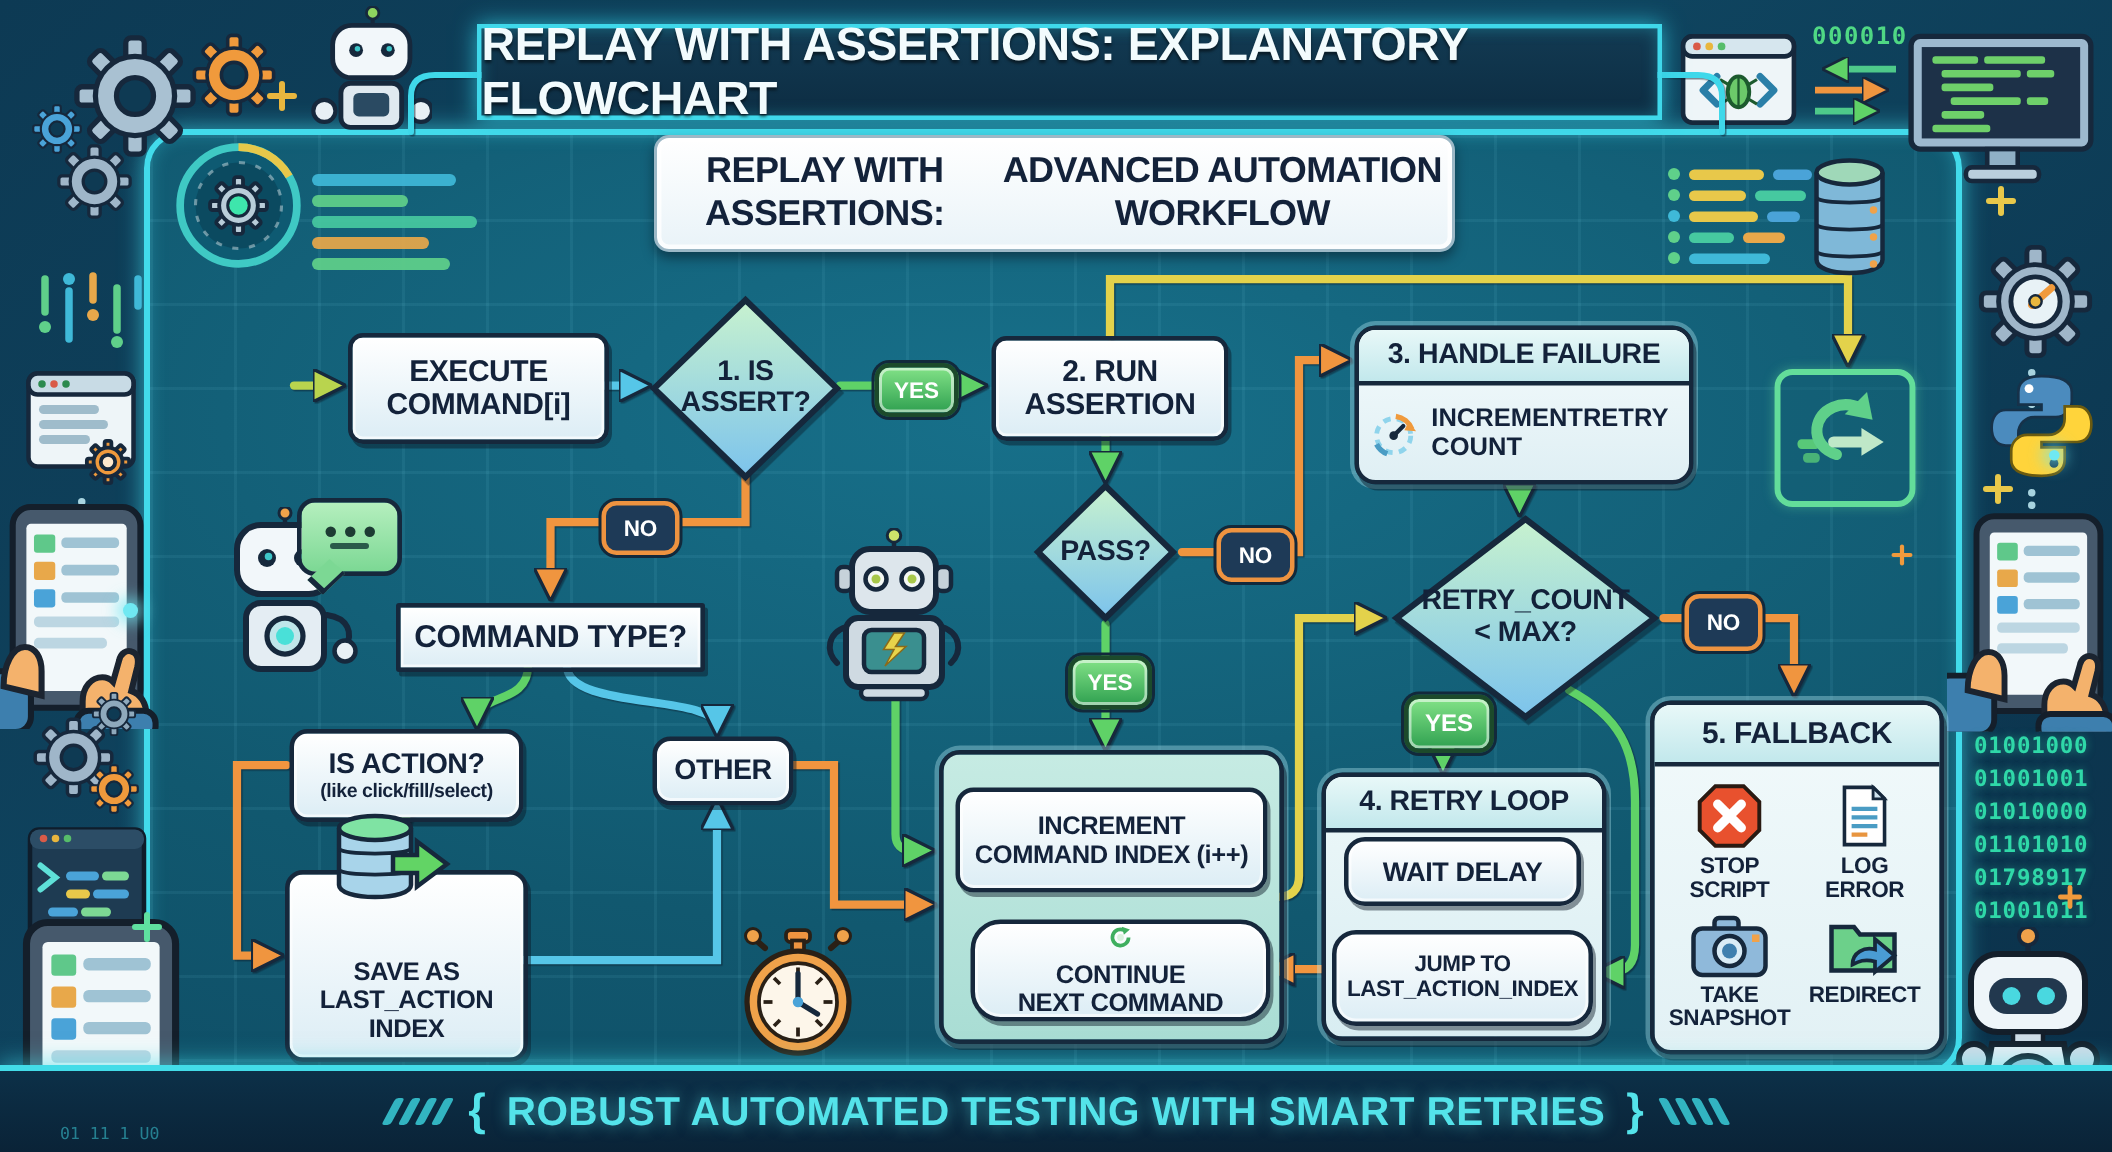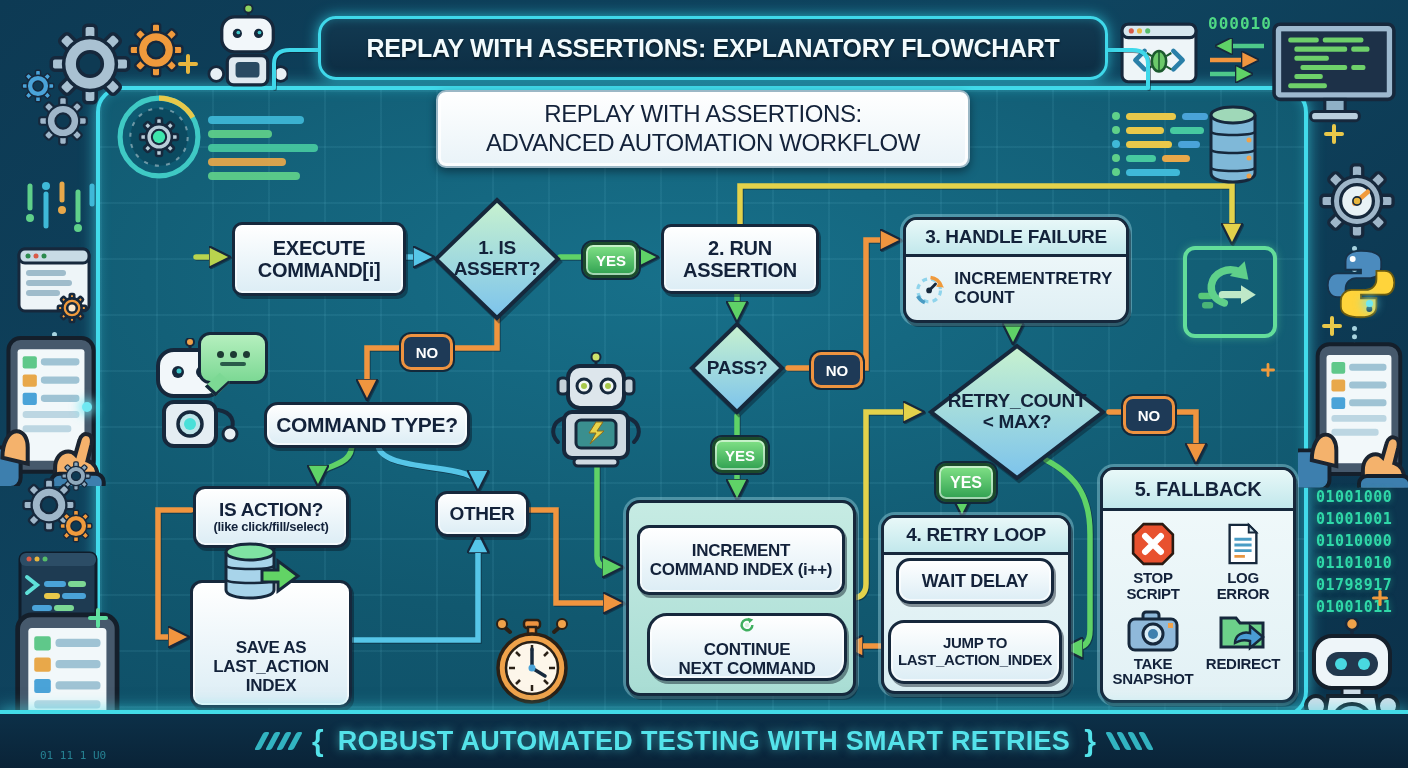--- a/index.html
+++ b/index.html
@@ -10,27 +10,27 @@
   
   .panel{position:absolute;left:96px;top:86px;width:1204px;height:624px;border:4px solid #42dbeb;border-radius:26px;
     background:radial-gradient(120% 100% at 48% 30%, #17708a 0%, #11586f 55%, #0e4a63 100%);
     box-shadow:0 0 16px rgba(64,219,235,.7), inset 0 0 12px rgba(64,219,235,.3);z-index:1}
   .grid{position:absolute;inset:0;border-radius:22px;z-index:1;
     background-image:linear-gradient(rgba(135,225,245,.08) 2px,transparent 2px),
                      linear-gradient(90deg,rgba(135,225,245,.08) 2px,transparent 2px);
     background-size:56px 56px}
   
   .banner{position:absolute;left:318px;top:16px;width:784px;height:58px;z-index:8;display:flex;align-items:center;justify-content:center;
-    background:linear-gradient(180deg,#123a52,#0d2d43);border:3px solid #3fd8ea;border-radius:18px;
+    background:linear-gradient(180deg,#123a52,#0d2d43);border:3px solid #3fd8ea;border-radius:0;
     box-shadow:0 0 14px rgba(47,201,221,.8), inset 0 0 10px rgba(47,201,221,.35);
-    color:#f2fbfd;font-weight:800;font-size:25px;letter-spacing:-.3px;text-shadow:0 2px 2px rgba(0,0,0,.5)}
-  .subtitle{position:absolute;left:436px;top:90px;width:530px;height:74px;z-index:8;display:flex;flex-direction:column;align-items:center;justify-content:center;
+    color:#f2fbfd;font-weight:800;font-size:31px;letter-spacing:-.3px;text-shadow:0 2px 2px rgba(0,0,0,.5)}
+  .subtitle{position:absolute;left:436px;top:90px;width:530px;height:74px;z-index:8;display:flex;flex-direction:row;align-items:center;justify-content:center;
     background:linear-gradient(180deg,#ffffff,#e9f3f8);border:2px solid #9cb8c6;border-radius:10px;
     box-shadow:0 4px 8px rgba(5,20,32,.5), inset 0 0 0 3px rgba(255,255,255,.8);
-    color:#13223a;font-weight:400;font-size:24px;line-height:1.2;letter-spacing:-.4px;text-align:center}
+    color:#13223a;font-weight:700;font-size:24px;line-height:1.2;letter-spacing:-.4px;text-align:center}
   
   .node{position:absolute;background:linear-gradient(180deg,#ffffff,#dcedf5);border:3px solid #16283c;border-radius:10px;
     box-shadow:2px 3px 0 rgba(8,22,36,.45), inset 0 0 0 2px rgba(255,255,255,.65);
     display:flex;flex-direction:column;align-items:center;justify-content:center;
     color:#13223a;font-weight:800;text-align:center;line-height:1.12;z-index:5;letter-spacing:-.3px}
   .node .l{display:block}
   .circle{border-radius:50%;background:radial-gradient(circle at 40% 32%,#ffffff 0%,#d6ebf3 70%,#bcdcea 100%)}
   .pill{position:absolute;display:flex;align-items:center;justify-content:center;font-weight:800;color:#fff;border-radius:10px;z-index:6;font-size:15px}
   .pill.yes{background:linear-gradient(180deg,#82e287,#2fa050);border:3px solid #1c4a2b;box-shadow:0 0 0 2px #12293b, inset 0 0 0 2px rgba(255,255,255,.55)}
   .pill.no{background:#1e3a57;border:3px solid #ee9340;box-shadow:0 0 0 2px #12293b}
@@ -224,21 +224,21 @@
     </div>
   </div>
 
   <svg class="dia" style="left:688px;top:320px" width="98" height="96" viewBox="0 0 98 96">
     <polygon points="49,4 94,48 49,92 4,48" fill="url(#dgrad)" stroke="#16283c" stroke-width="4"></polygon>
   </svg>
   <div class="dtxt" style="left:688px;top:320px;width:98px;height:96px;font-size:19px">PASS?</div>
   <div class="pill no" style="left:811px;top:352px;width:46px;height:30px">NO</div>
   <div class="pill yes" style="left:712px;top:437px;width:50px;height:30px">YES</div>
 
-  <div class="node" style="left:264px;top:402px;width:200px;height:40px;font-size:21px;border-radius:14px">COMMAND TYPE?</div>
+  <div class="node" style="left:264px;top:402px;width:200px;height:40px;font-size:21px;border-radius:2px">COMMAND TYPE?</div>
 
   <div class="node" style="left:193px;top:486px;width:150px;height:56px;border-radius:12px">
     <span class="l" style="font-size:19px">IS ACTION?</span>
     <span class="l" style="font-size:13px">(like click/fill/select)</span>
   </div>
 
   <div class="node" style="left:435px;top:491px;width:88px;height:40px;font-size:19px;border-radius:12px">OTHER</div>
 
   <div class="node" style="left:190px;top:580px;width:156px;height:112px;font-size:17px;justify-content:flex-end;padding-bottom:10px;border-radius:12px">
     <span class="l">SAVE AS</span>

